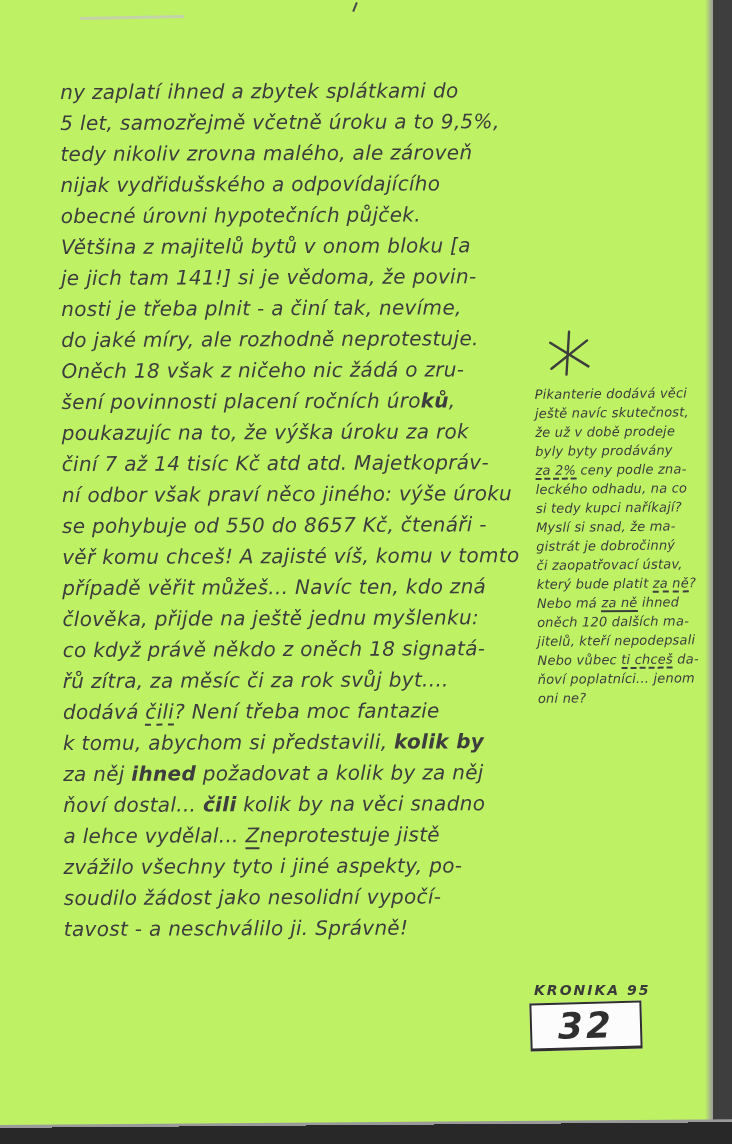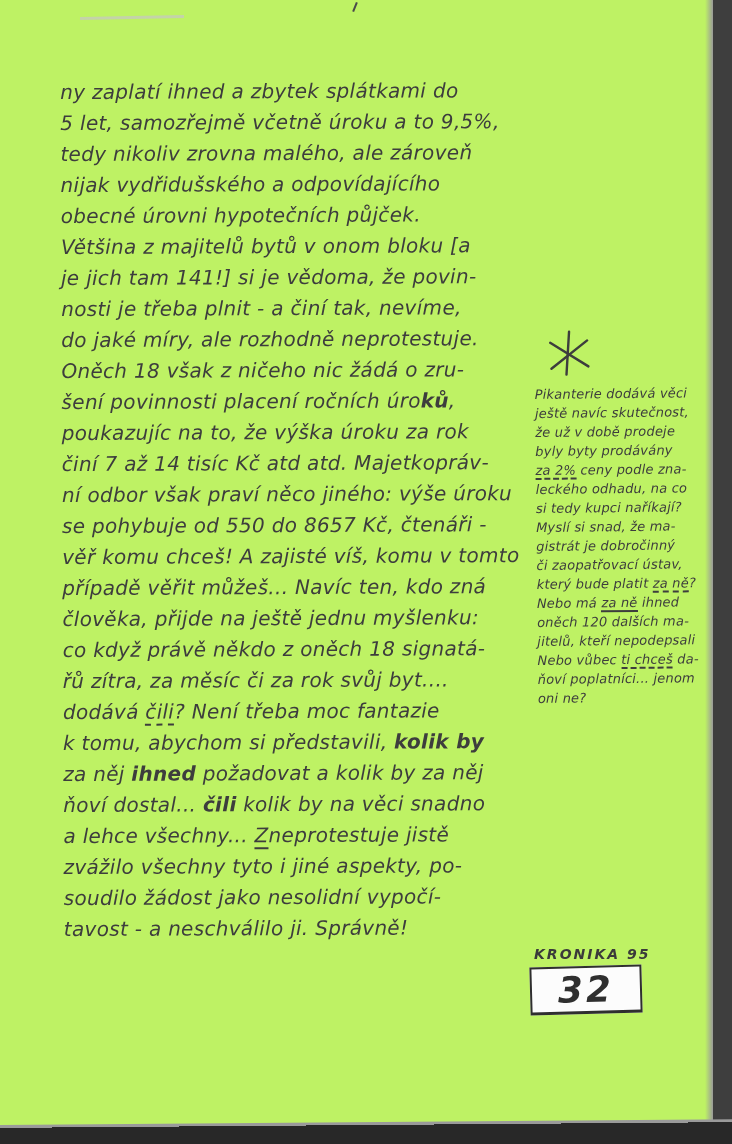--- a/index.html
+++ b/index.html
@@ -56,20 +56,21 @@
     left: 530px; top: 946px;
     width: 130px;
   }
   .kronika-label {
     font-size: 14px;
     font-weight: bold;
     letter-spacing: 2px;
     color: #3a3a3a;
     font-style: italic;
     padding-left: 4px;
+    margin-top: 36px;
   }
   .page-box {
     margin-top: 4px;
     width: 112px; height: 48px;
     border: 2px solid #2f2f2f;
     border-bottom-width: 3px;
     transform: rotate(-1.6deg);
     display: flex; align-items: center; justify-content: center;
     background: #fcfcfc;
   }
@@ -137,21 +138,21 @@
       <div class="hw-line"><span>se pohybuje od 550 do 8657 Kč, čtenáři -</span></div>
       <div class="hw-line"><span>věř komu chceš! A zajisté víš, komu v tomto</span></div>
       <div class="hw-line"><span>případě věřit můžeš... Navíc ten, kdo zná</span></div>
       <div class="hw-line"><span>člověka, přijde na ještě jednu myšlenku:</span></div>
       <div class="hw-line"><span>co když právě někdo z oněch 18 signatá-</span></div>
       <div class="hw-line"><span>řů zítra, za měsíc či za rok svůj byt....</span></div>
       <div class="hw-line"><span>dodává </span><span class="ud">čili</span><span>? Není třeba moc fantazie</span></div>
       <div class="hw-line"><span>k tomu, abychom si představili, </span><span class="b">kolik by</span></div>
       <div class="hw-line"><span>za něj </span><span class="b">ihned</span><span> požadovat a kolik by za něj</span></div>
       <div class="hw-line"><span>ňoví dostal... </span><span class="b">čili</span><span> kolik by na věci snadno</span></div>
-      <div class="hw-line"><span>a lehce všechny... </span><span class="u">Z</span><span>neprotestuje jistě</span></div>
+      <div class="hw-line"><span>a lehce vydělal... </span><span class="u">Z</span><span>neprotestuje jistě</span></div>
       <div class="hw-line"><span>zvážilo všechny tyto i jiné aspekty, po-</span></div>
       <div class="hw-line"><span>soudilo žádost jako nesolidní vypočí-</span></div>
       <div class="hw-line"><span>tavost - a neschválilo ji. Správně!</span></div>
     </div>
 
   <div class="margin-note">
     <div class="asterisk-wrap">
       <svg width="46" height="52" viewBox="0 0 46 52">
         <g stroke="#3d3d3d" stroke-width="2.4" stroke-linecap="round" fill="none">
           <path d="M23 3 L20 46"></path>

